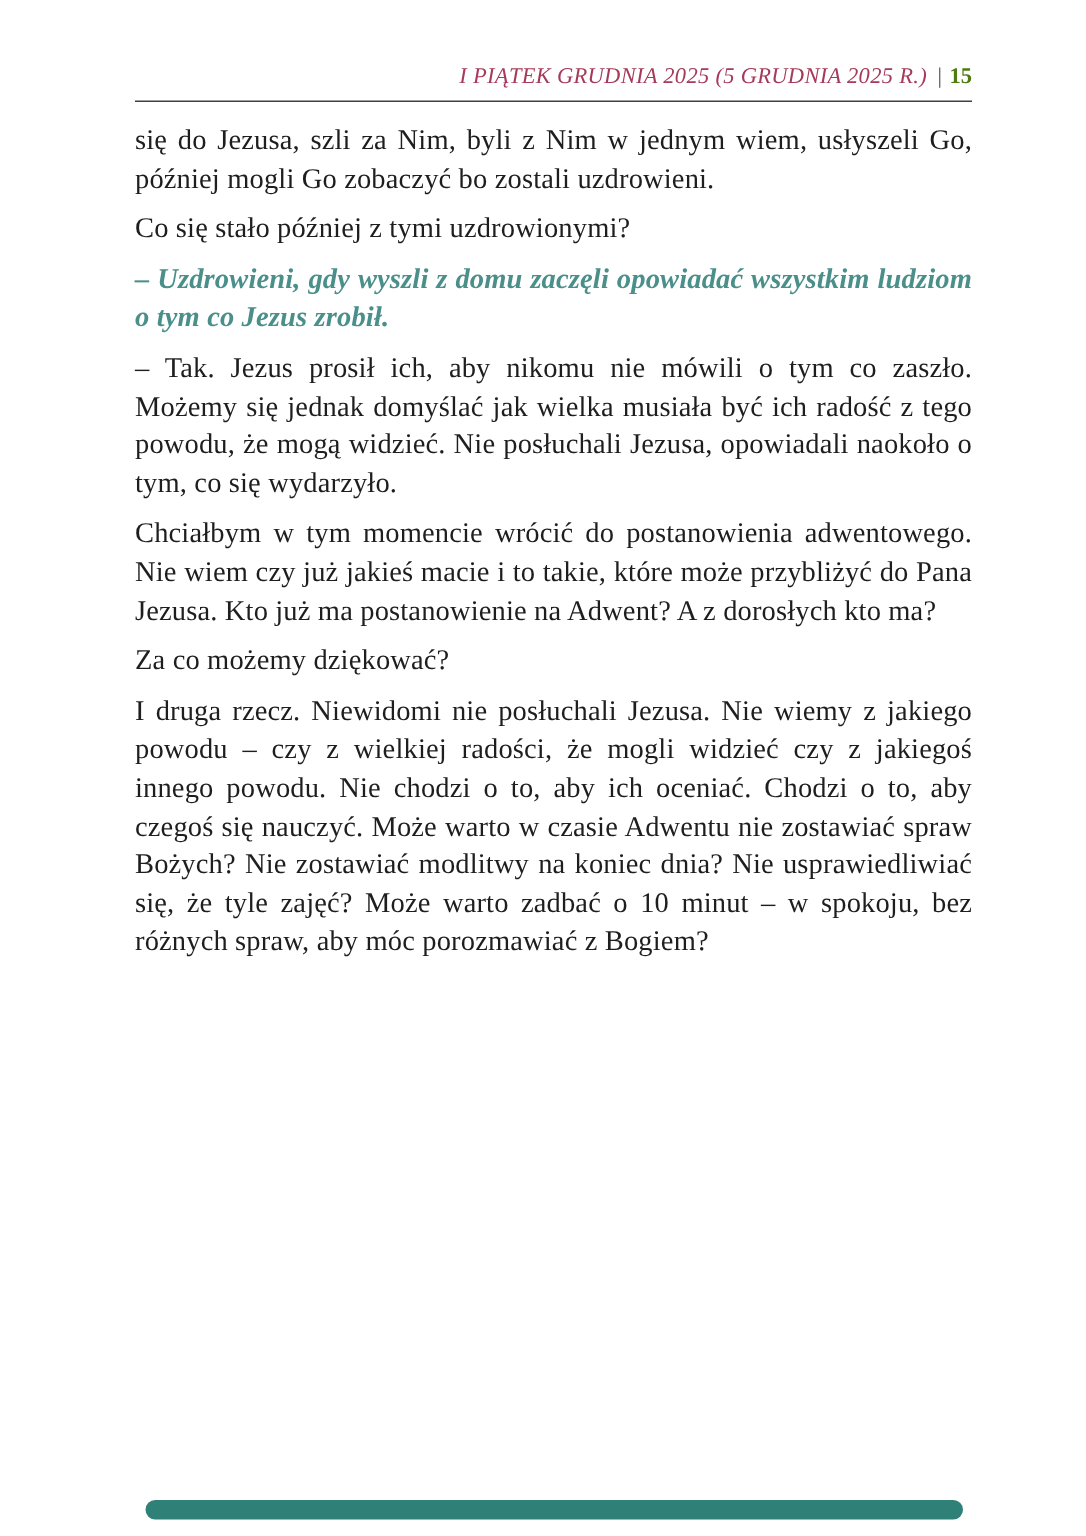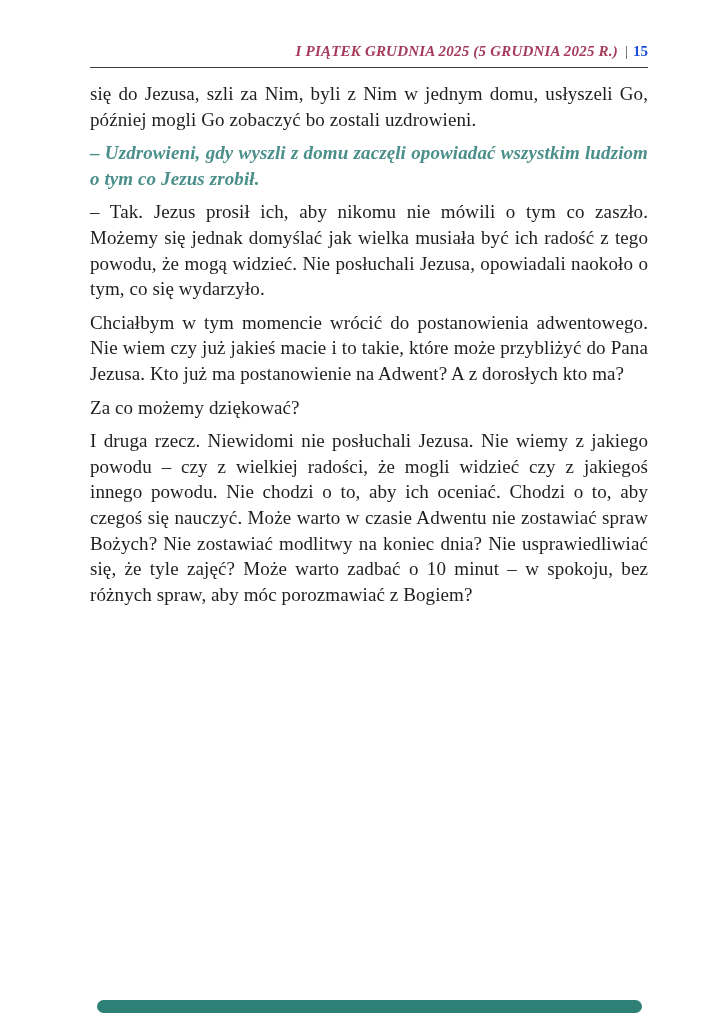--- a/index.html
+++ b/index.html
@@ -25,31 +25,31 @@
     margin-top: 42px;
     padding-bottom: 7px;
     border-bottom: 1.6px solid #414141;
     text-align: right;
     font-size: 15px;
     line-height: 18px;
     white-space: nowrap;
   }
   .running-head .head-title {
     font-style: italic;
-    font-weight: 700;
+    font-weight: 400;
     color: #a53a5b;
     letter-spacing: 0.2px;
   }
   .running-head .head-sep {
     color: #5a4a52;
     font-weight: 400;
     padding: 0 5px 0 7px;
   }
   .running-head .head-page {
-    color: #1d4ed8;
+    color: #4d7c0f;
     font-weight: 700;
   }
   .body-text {
     margin-top: 13px;
   }
   .body-text p {
     margin: 0 0 8px 0;
     font-size: 19px;
     line-height: 25.6px;
     text-align: justify;
@@ -76,21 +76,22 @@
 
 <div class="page">
   <div class="content">
 
     <div class="running-head">
       <span class="head-title">I PIĄTEK GRUDNIA 2025 (5 GRUDNIA 2025 R.)</span><span class="head-sep">|</span><span class="head-page">15</span>
     </div>
 
     <div class="body-text">
 
-    <p class="normal">się do Jezusa, szli za Nim, byli z Nim w jednym domu, usłyszeli Go, później mogli Go zobaczyć bo zostali uzdrowieni.</p>
+    <p class="normal">się do Jezusa, szli za Nim, byli z Nim w jednym wiem, usłyszeli Go, później mogli Go zobaczyć bo zostali uzdrowieni.</p>
+        <p class="normal">Co się stało później z tymi uzdrowionymi?</p>
         <p class="teal-italic">– Uzdrowieni, gdy wyszli z domu zaczęli opowiadać wszystkim ludziom o tym co Jezus zrobił.</p>
         <p class="normal">– Tak. Jezus prosił ich, aby nikomu nie mówili o tym co zaszło. Możemy się jednak domyślać jak wielka musiała być ich radość z tego powodu, że mogą widzieć. Nie posłuchali Jezusa, opowiadali naokoło o tym, co się wydarzyło.</p>
         <p class="normal">Chciałbym w tym momencie wrócić do postanowienia adwentowego. Nie wiem czy już jakieś macie i to takie, które może przybliżyć do Pana Jezusa. Kto już ma postanowienie na Adwent? A z dorosłych kto ma?</p>
         <p class="normal">Za co możemy dziękować?</p>
         <p class="normal">I druga rzecz. Niewidomi nie posłuchali Jezusa. Nie wiemy z jakiego powodu – czy z wielkiej radości, że mogli widzieć czy z jakiegoś innego powodu. Nie chodzi o to, aby ich oceniać. Chodzi o to, aby czegoś się nauczyć. Może warto w czasie Adwentu nie zostawiać spraw Bożych? Nie zostawiać modlitwy na koniec dnia? Nie usprawiedliwiać się, że tyle zajęć? Może warto zadbać o 10 minut – w spokoju, bez różnych spraw, aby móc porozmawiać z Bogiem?</p>
       </div>
 
   </div>
 
   <div class="footer-bar"></div>

